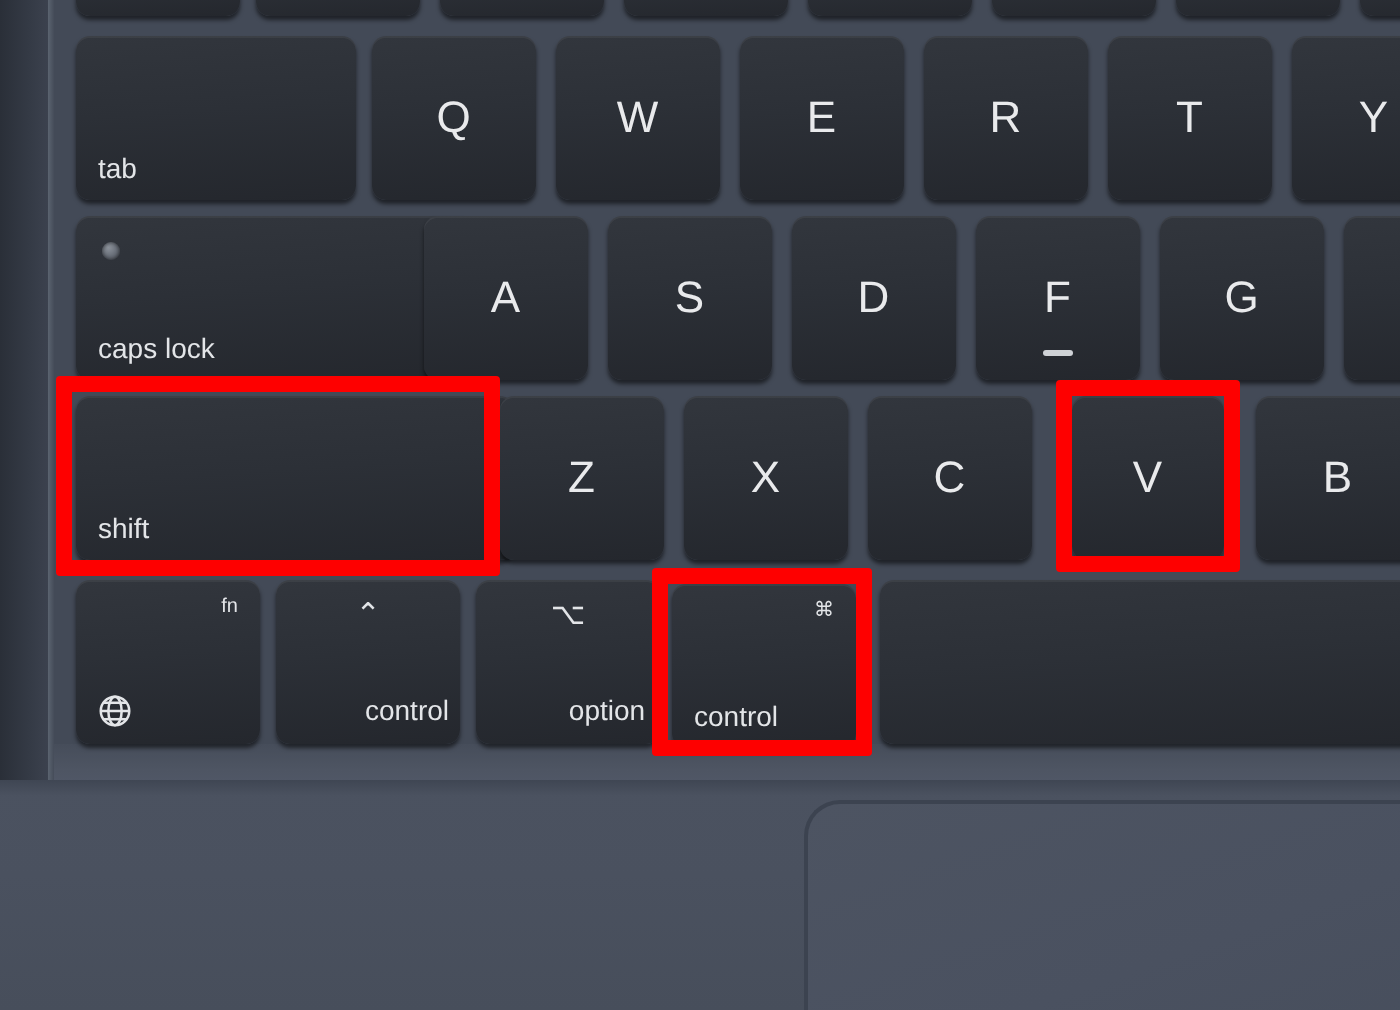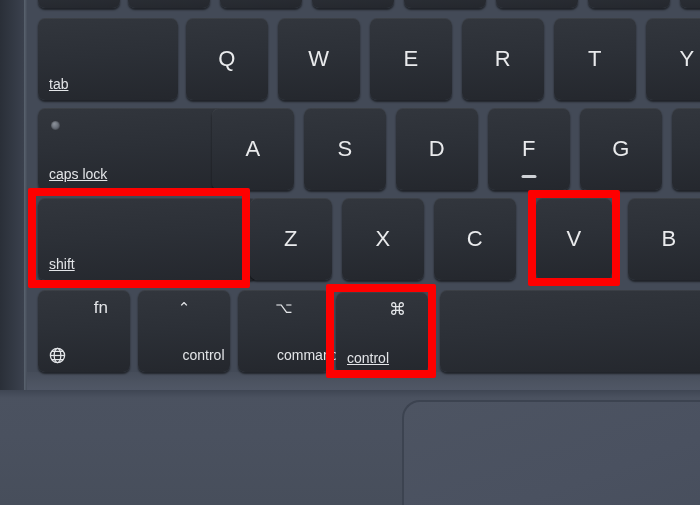--- a/index.html
+++ b/index.html
@@ -106,36 +106,35 @@
     font-weight: 400;
     line-height: 1;
     letter-spacing: .5px;
   }
   .key .label-bl {
     position: absolute;
     left: 11px; bottom: 9px;
     color: #e3e5e8;
     font-size: 14px;
     line-height: 1;
-    text-decoration: underline;
   }
   .key .label-bc {
     position: absolute;
     left: 0; right: 0; bottom: 10px;
     text-align: center;
     color: #e3e5e8;
     font-size: 14px;
     line-height: 1;
     padding-left: 39px;
   }
   .key .glyph-tr {
     position: absolute;
-    right: 22px; top: 9px;
-    color: #e3e5e8;
-    font-size: 17px;
+    right: 11px; top: 9px;
+    color: #e3e5e8;
+    font-size: 10px;
     line-height: 1;
   }
   .key .glyph-tc {
     position: absolute;
     left: 0; right: 0; top: 10px;
     text-align: center;
     color: #e3e5e8;
     font-size: 15px;
     line-height: 1;
   }
@@ -271,21 +270,21 @@
             <path d="M4.6 17.2 h14.8"></path>
           </svg>
         </span>
       </div>
       <div class="key" style="left: 138px; top: 290px; width: 92px; height: 82px;">
         <div class="glyph-tc">⌃</div>
         <div class="label-bc">control</div>
       </div>
       <div class="key" style="left: 238px; top: 290px; width: 92px; height: 82px;">
         <div class="glyph-tc">⌥</div>
-        <div class="label-bc">command</div>
+        <div class="label-bc">option</div>
       </div>
       <div class="key" style="left: 336px; top: 292px; width: 92px; height: 82px;">
         <div class="glyph-tr">⌘</div>
         <div class="label-bl">control</div>
       </div>
       <div class="key" style="left: 440px; top: 290px; width: 290px; height: 82px;"></div>
     </div>
   <div id="annotations-layer">
       <div class="redbox" style="left: 28px; top: 188px; width: 222px; height: 100px; border-color: rgb(254, 0, 0);"></div>
       <div class="redbox" style="left: 528px; top: 190px; width: 92px; height: 96px; border-color: rgb(254, 0, 0);"></div>

